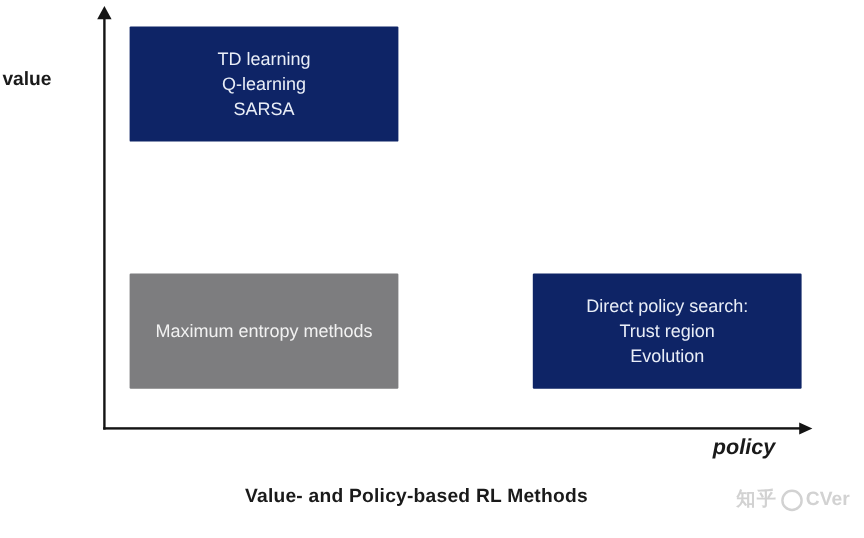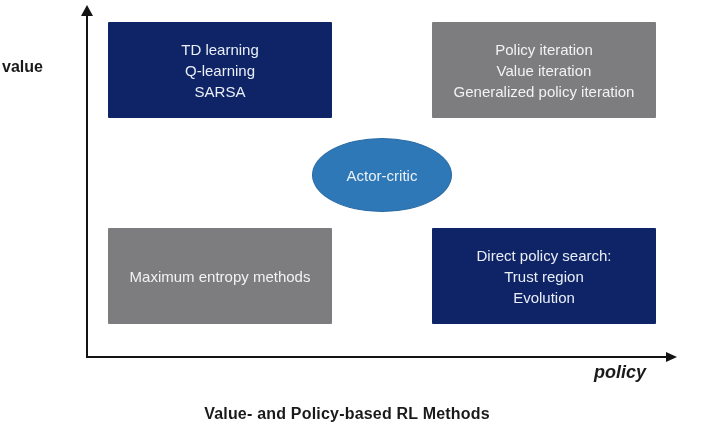--- a/index.html
+++ b/index.html
@@ -52,21 +52,21 @@
     justify-content: center; align-items: center;
     text-align: center;
     font-size: 15px; line-height: 21px;
     border-radius: 1px;
   }
   .qbox.navy { background: var(--navy); color: #e9eef7; }
   .qbox.gray { background: var(--gray); color: #f2f2f2; }
   .pos-tl { left: 108px; top: 22px; }
   .pos-tr { left: 432px; top: 22px; }
   .pos-bl { left: 108px; top: 228px; }
-  .pos-br { left: 432px; top: 228px; }
+  .pos-br { left: 444px; top: 228px; }
 
   
   .center-ellipse {
     position: absolute; left: 312px; top: 138px;
     width: 140px; height: 74px;
     border-radius: 50%;
     background: var(--blue);
     border: 1px solid #2a6ca6;
     box-sizing: border-box;
     display: flex; align-items: center; justify-content: center;
@@ -109,36 +109,33 @@
 
   <div class="y-axis-label">value</div>
   <div class="x-axis-label">policy</div>
 
   <div class="qbox navy pos-tl">
     <div>TD learning</div>
     <div>Q-learning</div>
     <div>SARSA</div>
   </div>
 
-  <div class="qbox gray pos-tr">
-    <div>Policy iteration</div>
-    <div>Value iteration</div>
-    <div>Generalized policy iteration</div>
-  </div>
 
-  <div class="center-ellipse">
-    <span>Actor-critic</span>
-  </div>
 
   <div class="qbox gray pos-bl">
     <div>Maximum entropy methods</div>
   </div>
 
   <div class="qbox navy pos-br">
     <div>Direct policy search:</div>
     <div>Trust region</div>
     <div>Evolution</div>
   </div>
 
   <div class="caption">Value- and Policy-based RL Methods</div>
 
+  <div class="watermark">
+    <span class="wm-site">知乎</span>
+    <span class="wm-circle-icon"></span>
+    <span class="wm-handle">CVer</span>
+  </div>
 
 </div>
 
 </body></html>

